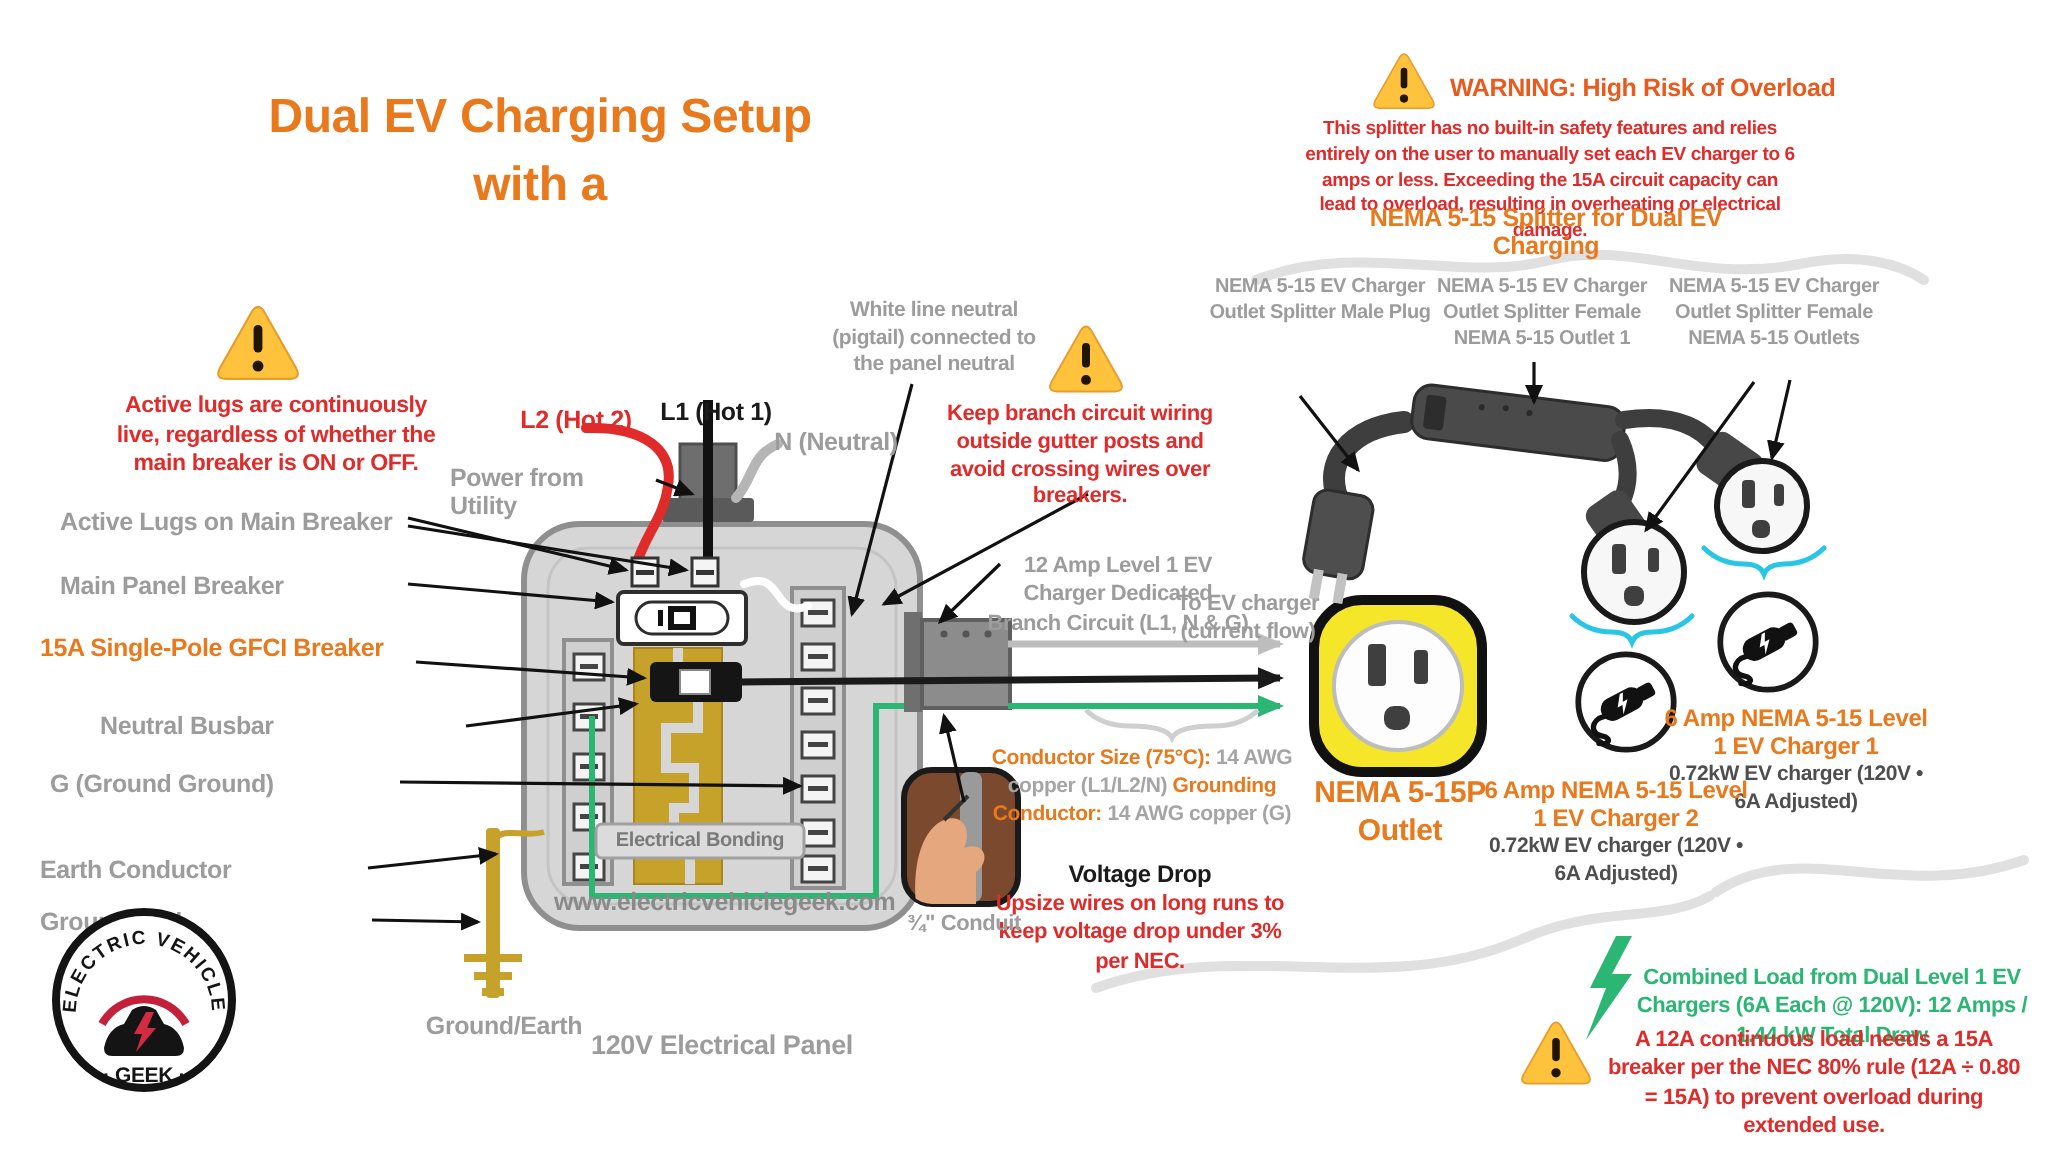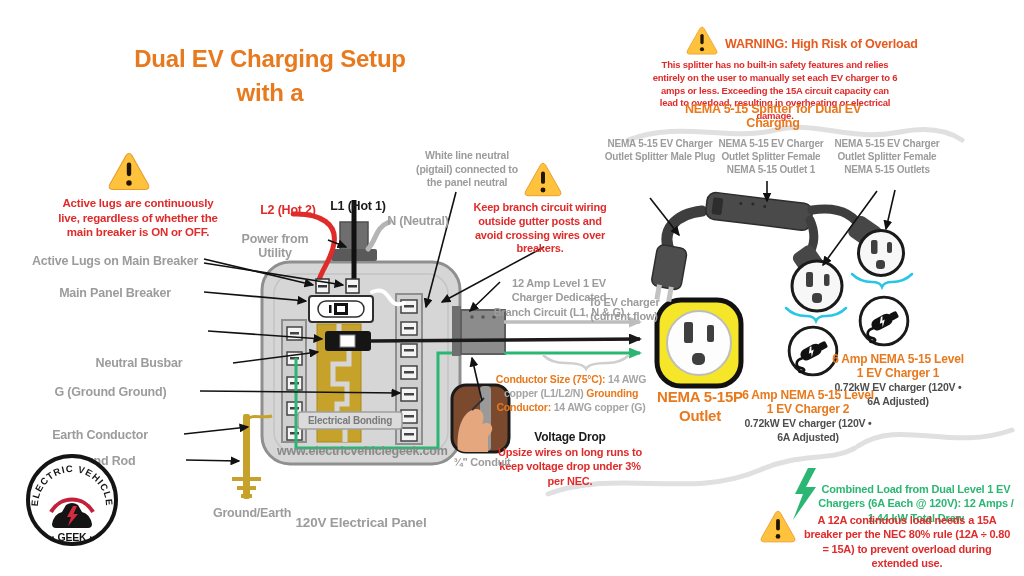--- a/index.html
+++ b/index.html
@@ -1,20 +1,20 @@
 <!DOCTYPE html>
 <html><head>
 <meta charset="utf-8">
 <style>
   html,body{margin:0;padding:0}
   body{width:1024px;height:576px;position:relative;background:#fff;overflow:hidden;
        font-family:"Liberation Sans",sans-serif;font-weight:bold;letter-spacing:-0.2px}
   .abs{position:absolute}
   .c{text-align:center}
-  .r{text-align:center}
+  .r{text-align:left}
   .orange{color:#E8791D}
   .orred{color:#E85A1D}
   .red{color:#E02B2B}
   .gray{color:#9C9C9C}
   .gray2{color:#A5A5A5}
   .dgray{color:#4E4E4E}
   .blk{color:#1A1A1A}
   .green{color:#2BB673}
   svg{position:absolute;left:0;top:0}
 </style>
@@ -254,20 +254,21 @@
 
 <div class="abs c orange" style="left:110px;top:42px;width:320px;font-size:24px;line-height:1.4;">
   <div>Dual EV Charging Setup with a</div>
 </div>
 
 <div class="abs c red" style="left:58px;top:196px;width:160px;font-size:11.5px;line-height:1.28;">Active lugs are continuously live, regardless of whether the main breaker is ON or OFF.</div>
 
 <div class="abs r gray" style="left:30px;top:254px;width:170px;font-size:12.5px;">Active Lugs on Main Breaker</div>
 <div class="abs r gray" style="left:30px;top:286px;width:170px;font-size:12.5px;">Main Panel Breaker</div>
 <div class="abs r orange" style="left:20px;top:317px;width:184px;font-size:12.5px;line-height:1.25;">
+  <div>15A Single-Pole GFCI Breaker</div>
 </div>
 <div class="abs r gray" style="left:50px;top:356px;width:178px;font-size:12.5px;">Neutral Busbar</div>
 <div class="abs r gray" style="left:25px;top:385px;width:171px;font-size:12.5px;">G (Ground Ground)</div>
 <div class="abs r gray" style="left:20px;top:428px;width:160px;font-size:12.5px;">Earth Conductor</div>
 <div class="abs r gray" style="left:20px;top:454px;width:160px;font-size:12.5px;">Ground Rod</div>
 <div class="abs c gray" style="left:202px;top:506px;width:100px;font-size:12.5px;">Ground/Earth</div>
 
 <div class="abs c red" style="left:255px;top:203px;width:66px;font-size:12.5px;">L2 (Hot 2)</div>
 <div class="abs c blk" style="left:325px;top:199px;width:66px;font-size:12.5px;">L1 (Hot 1)</div>
 <div class="abs c gray" style="left:381px;top:214px;width:74px;font-size:12.5px;">N (Neutral)</div>

